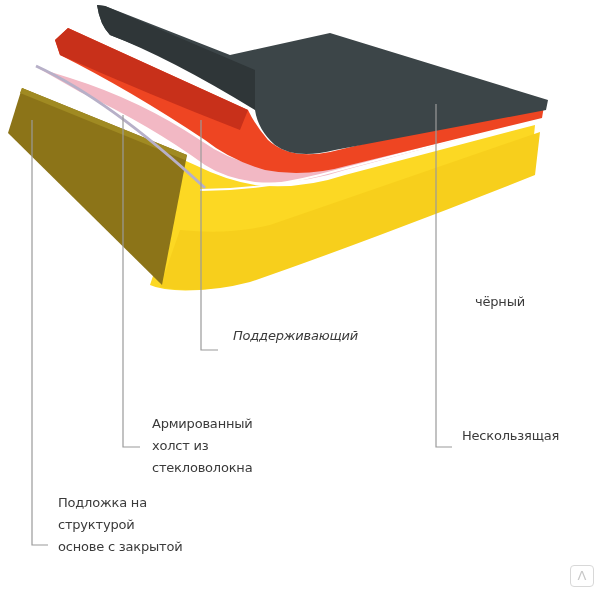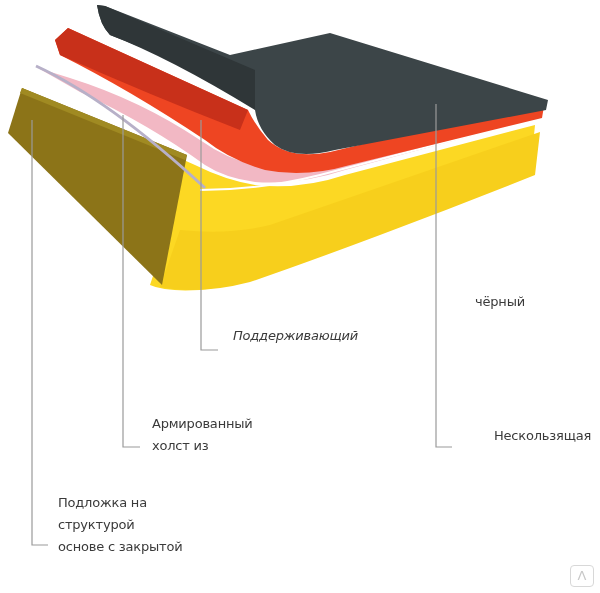--- a/index.html
+++ b/index.html
@@ -49,23 +49,24 @@
   <div>чёрный</div>
 </div>
 
 <div class="label" style="left:233px; top:325px;font-style:italic;">
   <div>Поддерживающий</div>
 </div>
 
 <div class="label" style="left:152px; top:413px;">
   <div>Армированный</div>
   <div>холст из</div>
+  <div>стекловолокна</div>
 </div>
 
-<div class="label" style="left:462px; top:425px;margin-left:32px;">
+<div class="label" style="left:462px; top:425px;">
   <div>Нескользящая</div>
 </div>
 
 <div class="label" style="left:58px; top:492px;">
   <div>Подложка на</div>
   <div>структурой</div>
   <div>основе с закрытой</div>
 </div>
 
 <div class="watermark">Λ</div>

